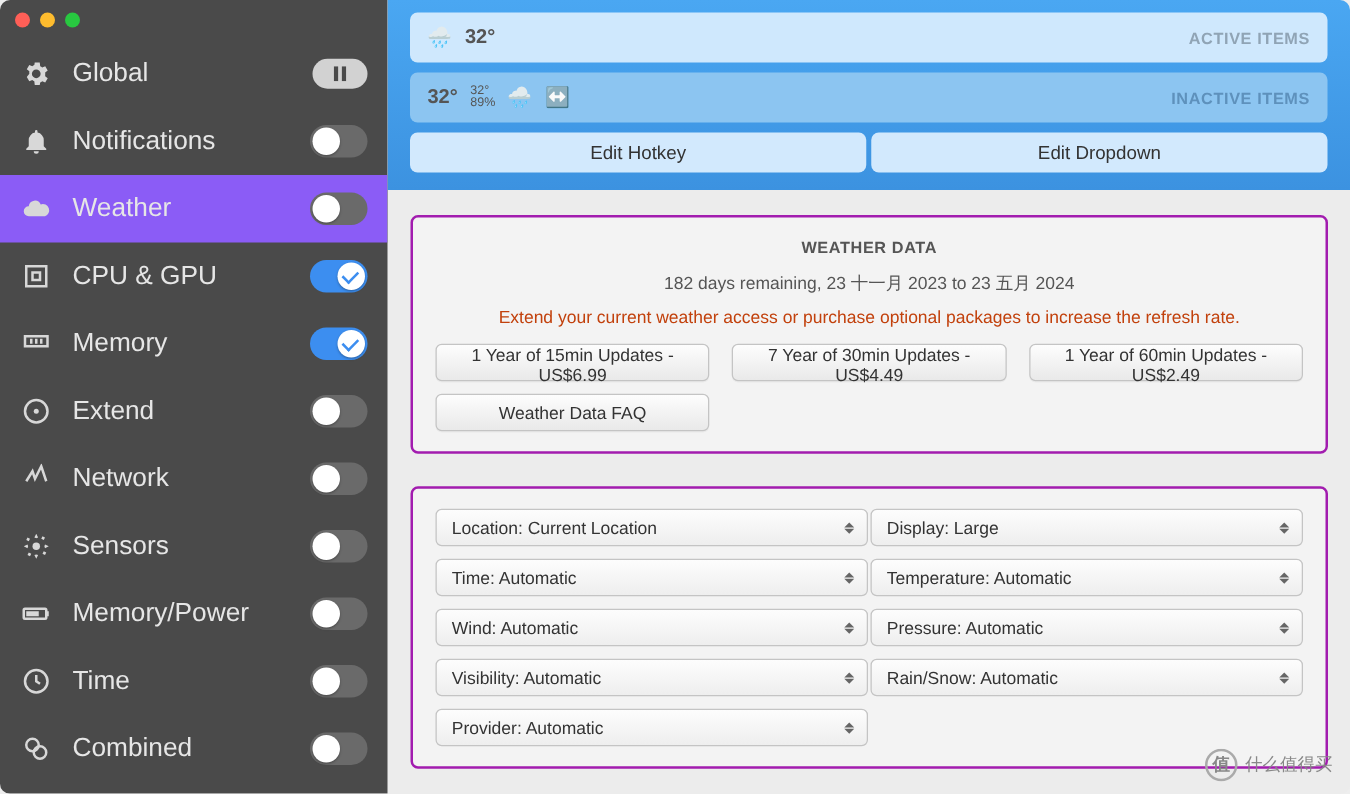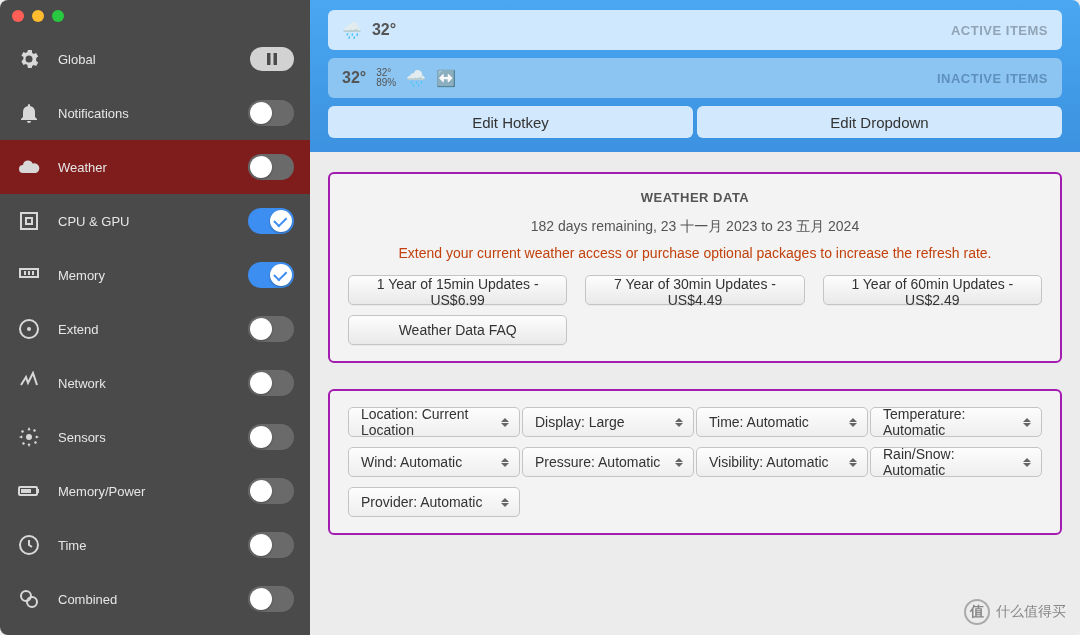--- a/index.html
+++ b/index.html
@@ -8,22 +8,22 @@
 
   
   .traffic { position: absolute; top: 10px; left: 12px; display: flex; gap: 8px; z-index: 30; }
   .traffic span { width: 12px; height: 12px; border-radius: 50%; display: inline-block; }
   .tl-close { background: #ff5f57; }
   .tl-min { background: #febc2e; }
   .tl-max { background: #28c840; }
 
   
   .sidebar { width: 310px; height: 100%; background: #4a4a4a; color: #e6e6e6; padding-top: 32px; flex-shrink: 0; overflow-y: auto; }
-  .side-item { display: flex; align-items: center; height: 54px; padding: 0 16px 0 16px; gap: 16px; cursor: pointer; font-size: 13px; }
-  .side-item.active { background: #7f1d1d; }
+  .side-item { display: flex; align-items: center; height: 54px; padding: 0 16px 0 16px; gap: 16px; cursor: pointer; font-size: 21px; }
+  .side-item.active { background: #8b5cf6; }
   .side-icon { width: 26px; height: 26px; display: flex; align-items: center; justify-content: center; color: #d8d8d8; flex-shrink: 0; }
   .side-icon svg { width: 24px; height: 24px; fill: #d8d8d8; }
   .side-label { flex: 1; }
   .side-ctrl { width: 48px; display: flex; justify-content: flex-end; }
   .pause-pill { width: 44px; height: 24px; border-radius: 12px; background: #d2d2d2; display: flex; align-items: center; justify-content: center; }
   .pause-pill svg { width: 10px; height: 12px; fill: #4a4a4a; }
   .switch { width: 46px; height: 26px; border-radius: 13px; background: #6a6a6a; position: relative; }
   .switch .knob { position: absolute; top: 2px; left: 2px; width: 22px; height: 22px; border-radius: 50%; background: #fff; box-shadow: 0 1px 2px rgba(0,0,0,0.3); display:flex; align-items:center; justify-content:center;}
   .switch.on { background: #3c8ef0; }
   .switch.on .knob { left: auto; right: 2px; }
@@ -46,21 +46,21 @@
 
   .scroll { flex: 1; overflow-y: auto; background: #ececec; padding: 20px 18px 40px 18px; display: flex; flex-direction: column; gap: 26px; }
   .panel { background: #f3f3f3; border: 2px solid #a21caf; border-radius: 6px; padding: 16px 18px; }
 
   .wd-title { text-align: center; font-size: 13px; font-weight: 700; color: #555; letter-spacing: 0.5px; margin-bottom: 10px; }
   .wd-line { text-align: center; font-size: 14px; color: #555; line-height: 1.6; }
   .wd-sub { text-align: center; font-size: 14px; color: #c2410c; margin-top: 8px; margin-bottom: 14px; }
   .btn-grid { display: grid; grid-template-columns: 1fr 1fr 1fr; gap: 10px 18px; }
   .mac-btn { height: 30px; border-radius: 5px; background: linear-gradient(#fdfdfd, #e9e9e9); border: 1px solid #c4c4c4; font-size: 14px; color: #333; cursor: pointer; box-shadow: 0 1px 0 rgba(0,0,0,0.04); }
 
-  .sel-grid { display: grid; grid-template-columns: 1fr 1fr 1fr 1fr; gap: 10px 2px; }
+  .sel-grid { display: grid; grid-template-columns: 1fr 1fr; gap: 10px 2px; }
   .mac-select { height: 30px; border-radius: 5px; background: linear-gradient(#fdfdfd, #eeeeee); border: 1px solid #c4c4c4; font-size: 14px; color: #333; padding: 0 24px 0 12px; display: flex; align-items: center; position: relative; cursor: pointer; }
   .mac-select .chev { position: absolute; right: 8px; top: 50%; transform: translateY(-50%); width: 10px; height: 14px; display: flex; flex-direction: column; justify-content: center; gap: 1px; }
   .mac-select .chev::before, .mac-select .chev::after { content:""; width:0; height:0; border-left:4px solid transparent; border-right:4px solid transparent; }
   .mac-select .chev::before { border-bottom:4px solid #666; }
   .mac-select .chev::after { border-top:4px solid #666; }
 
   .watermark { position: absolute; right: 14px; bottom: 10px; display: flex; align-items: center; gap: 6px; color: #888; font-size: 14px; }
   .watermark .wm-circle { width: 26px; height: 26px; border-radius: 50%; border: 2px solid #aaa; display:flex; align-items:center; justify-content:center; font-size:14px; color:#888; font-weight:700;}
   
   .sidebar::-webkit-scrollbar, .scroll::-webkit-scrollbar { width: 0; }

